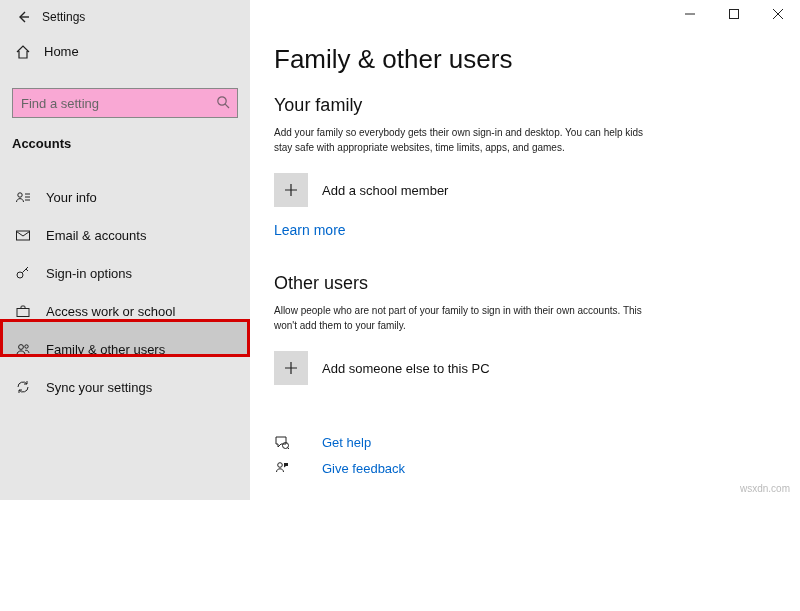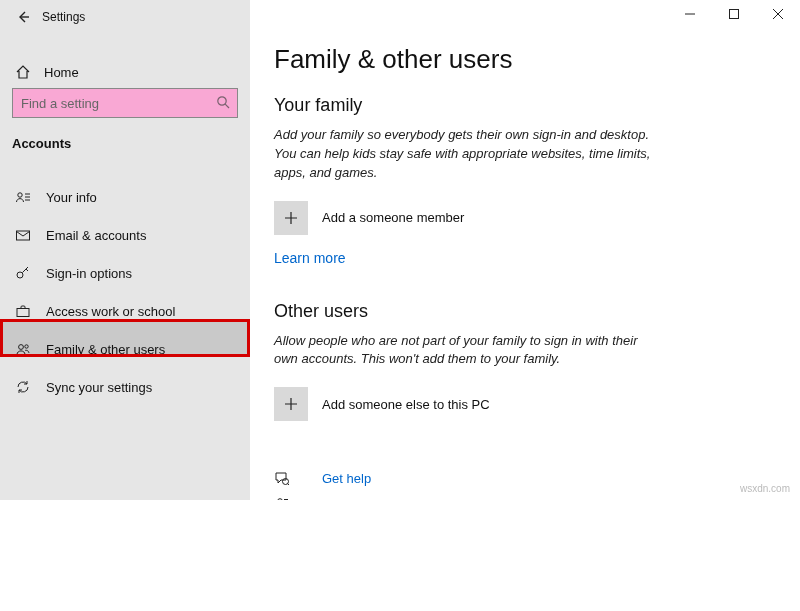--- a/index.html
+++ b/index.html
@@ -5,21 +5,21 @@
   * { box-sizing: border-box; margin: 0; padding: 0; font-family: "Segoe UI", Arial, sans-serif; }
   html, body { width: 800px; height: 611px; overflow: hidden; background: #fff; }
   .window { display: flex; width: 800px; height: 500px; }
 
   
   .sidebar { width: 250px; min-width: 250px; height: 100%; background: #e6e6e6; display: flex; flex-direction: column; }
   .titlebar { height: 34px; display: flex; align-items: center; padding: 0 8px; }
   .back-btn { width: 30px; height: 30px; display: flex; align-items: center; justify-content: center; cursor: default; }
   .titlebar-title { font-size: 12px; margin-left: 4px; color: #111; }
 
-  .home-row { display: flex; align-items: flex-end; height: 36px; padding: 0 14px; margin-top: 10px; cursor: default; }
+  .home-row { display: flex; align-items: flex-start; height: 36px; padding: 0 14px; margin-top: 10px; cursor: default; }
   .home-row .icon { width: 18px; display: flex; justify-content: center; }
   .home-row .lbl { margin-left: 12px; font-size: 13px; color: #111; }
 
   .search-wrap { padding: 8px 12px 4px 12px; }
   .search-box { position: relative; border: 1px solid #888; background: #f9a8d4; height: 30px; display: flex; align-items: center; }
   .search-box input { flex: 1; border: none; outline: none; background: transparent; font-size: 13px; padding: 0 28px 0 8px; height: 100%; color: #555; }
   .search-box input::placeholder { color: #666; }
   .search-box .sicon { position: absolute; right: 6px; top: 5px; opacity: .7; }
 
   .section-hdr { padding: 14px 21px 6px 12px; font-size: 13px; font-weight: 600; color: #111; }
@@ -31,21 +31,21 @@
   .nav-item.selected { background: #c9c9c9; }
   .nav-item.highlighted { outline: 3px solid #d40000; outline-offset: -3px; position: relative; z-index: 2; }
 
   
   .main { flex: 1; position: relative; padding: 0 24px; overflow: hidden; }
   .window-controls { position: absolute; top: 0; right: 0; height: 32px; display: flex; }
   .wc-btn { width: 44px; height: 28px; display: flex; align-items: center; justify-content: center; cursor: default; }
 
   .page-title { font-size: 26px; font-weight: 400; color: #111; margin-top: 44px; margin-bottom: 20px; }
   .subhdr { font-size: 18px; font-weight: 400; color: #111; margin-bottom: 10px; }
-  .desc { font-size: 13px; color: #222; line-height: 1.45; max-width: 380px; margin-bottom: 18px; font-style: italic; }
+  .desc { font-size: 10px; color: #222; line-height: 1.45; max-width: 380px; margin-bottom: 18px; }
 
   .add-row { display: flex; align-items: center; margin-bottom: 14px; cursor: default; }
   .plus-box { width: 34px; height: 34px; background: #d9d9d9; display: flex; align-items: center; justify-content: center; margin-right: 14px; }
   .add-row .albl { font-size: 13px; color: #111; }
 
   .link { color: #0066cc; font-size: 14px; cursor: default; display: inline-block; }
   .section-gap { margin-top: 34px; }
 
   .support { margin-top: 44px; }
   .support-row { display: flex; align-items: center; height: 26px; }
@@ -187,21 +187,21 @@
 
     <h2 class="subhdr">Your family</h2>
     <p class="desc">Add your family so everybody gets their own sign-in and desktop. You can help kids stay safe with appropriate websites, time limits, apps, and games.</p>
 
     <div class="add-row">
       <div class="plus-box">
         <svg width="16" height="16" viewBox="0 0 16 16">
             <path d="M8 2v12M2 8h12" stroke="#222" stroke-width="1.2"></path>
           </svg>
       </div>
-      <span class="albl">Add a someone member</span>
+      <span class="albl">Add a school member</span>
     </div>
 
     <span class="link">Learn more</span>
 
     <div class="section-gap"></div>
 
     <h2 class="subhdr">Other users</h2>
     <p class="desc">Allow people who are not part of your family to sign in with their own accounts. This won't add them to your family.</p>
 
     <div class="add-row">

